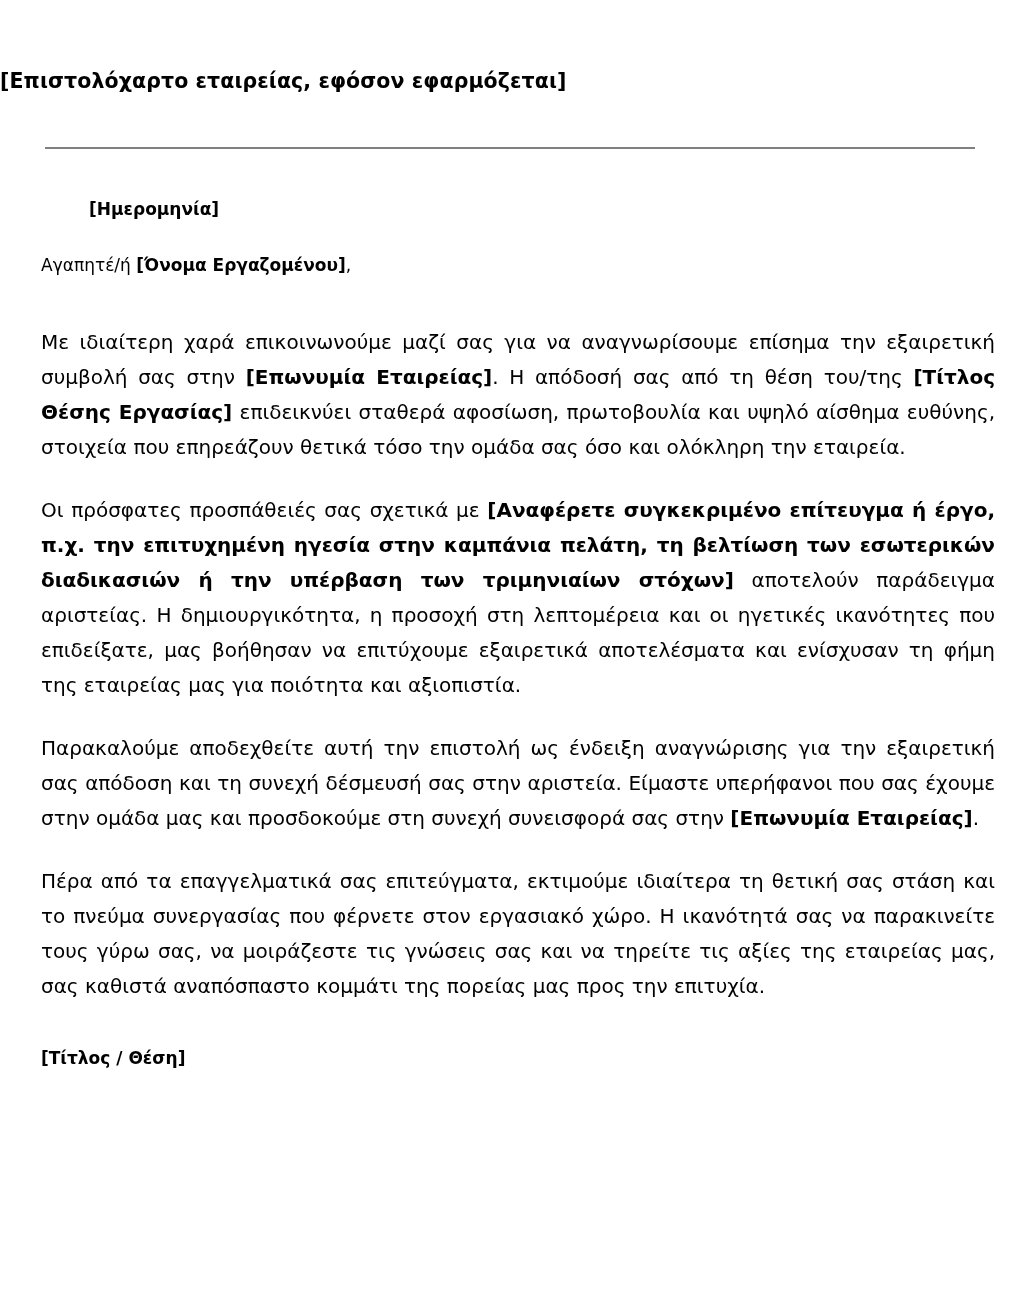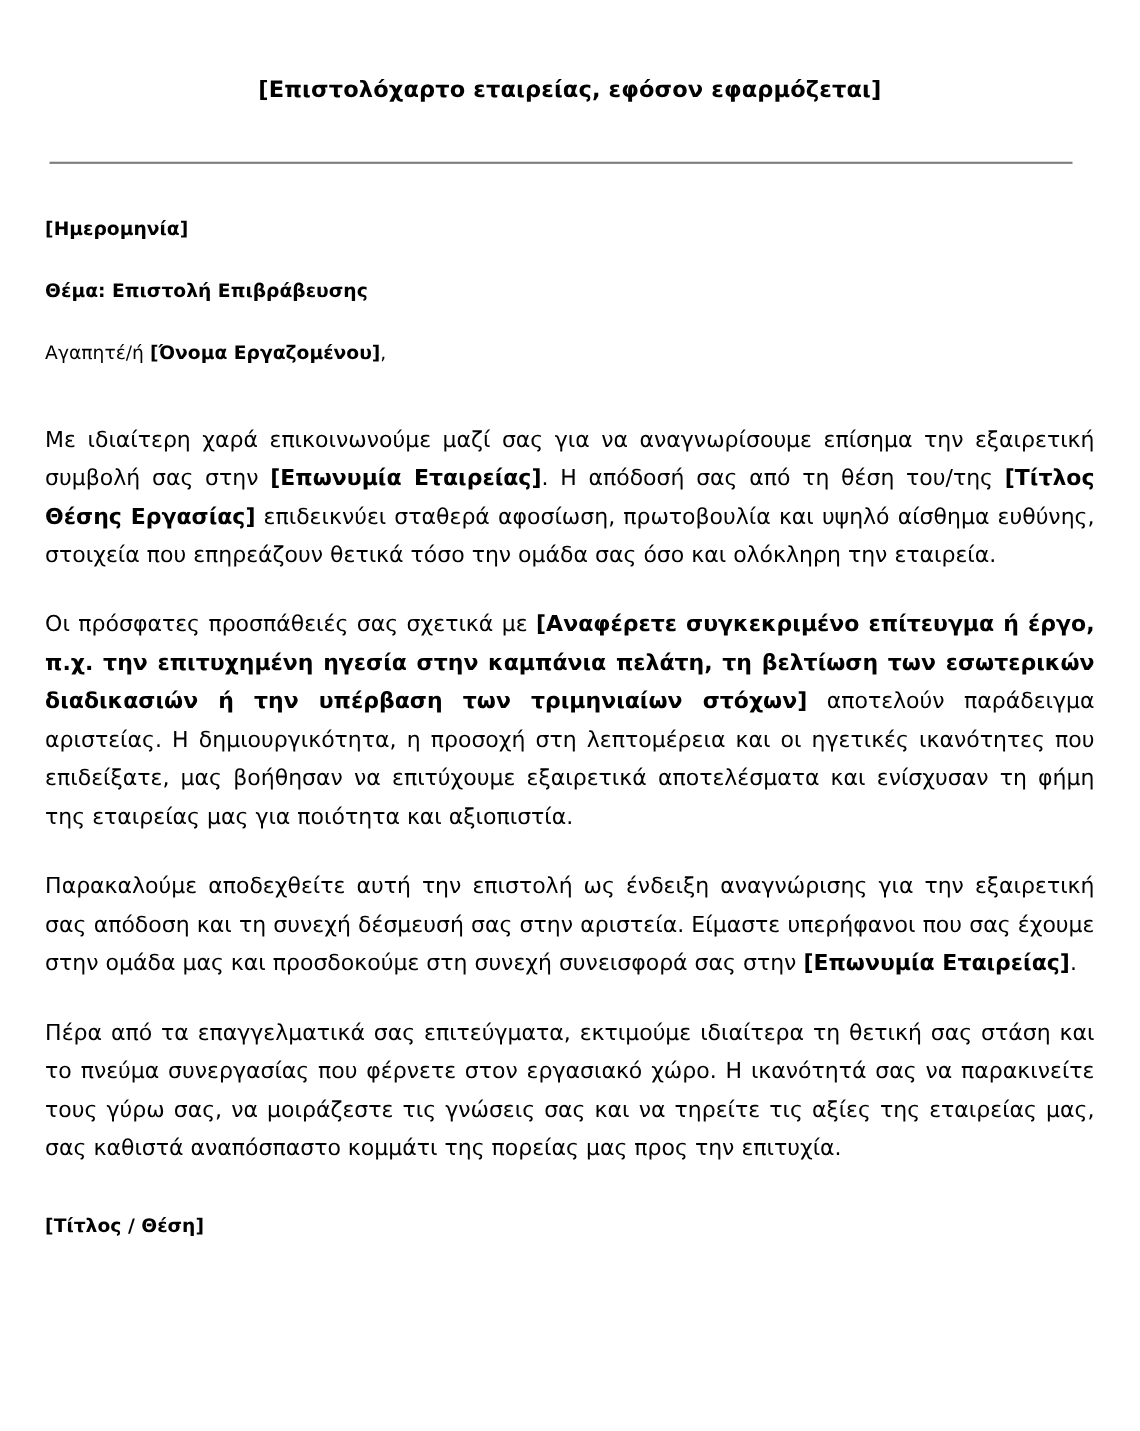--- a/index.html
+++ b/index.html
@@ -16,21 +16,20 @@
   }
   .page {
     width: 1036px;
     min-height: 1301px;
     box-sizing: border-box;
     padding: 0;
     position: relative;
     background: #ffffff;
   }
   .letterhead {
-    text-align: center;
     font-size: 20.5px;
     font-weight: bold;
     letter-spacing: 0.1px;
     padding-top: 68px;
     line-height: 1.3;
   }
   .divider {
     margin: 52px 61px 0 45px;
     height: 2px;
     background: #808080;
@@ -43,20 +42,21 @@
   .block-bold {
     font-weight: bold;
     font-size: 17px;
     line-height: 28.4px;
   }
   .date-line {
     font-weight: bold;
     font-size: 17px;
     line-height: 28.4px;
     margin-bottom: 28px;
+    margin-left: 48px;
   }
   .recipient {
     margin-bottom: 27px;
   }
   .subject {
     font-weight: bold;
     font-size: 17px;
     line-height: 28.4px;
     margin-bottom: 28px;
   }
@@ -90,21 +90,20 @@
 
   <div class="letterhead">[Επιστολόχαρτο εταιρείας, εφόσον εφαρμόζεται]</div>
 
   <hr class="divider">
 
   <div class="content">
 
     <div class="date-line">[Ημερομηνία]</div>
 
 
-    <div class="subject">Θέμα: Επιστολή Επιβράβευσης</div>
 
     <div class="salutation">
       <span>Αγαπητέ/ή </span><b>[Όνομα Εργαζομένου]</b><span>,</span>
     </div>
 
     <p class="body-par"><span>Με ιδιαίτερη χαρά επικοινωνούμε μαζί σας για να αναγνωρίσουμε επίσημα την εξαιρετική συμβολή σας στην </span><b>[Επωνυμία Εταιρείας]</b><span>. Η απόδοσή σας από τη θέση του/της </span><b>[Τίτλος Θέσης Εργασίας]</b><span> επιδεικνύει σταθερά αφοσίωση, πρωτοβουλία και υψηλό αίσθημα ευθύνης, στοιχεία που επηρεάζουν θετικά τόσο την ομάδα σας όσο και ολόκληρη την εταιρεία.</span></p>
 
     <p class="body-par"><span>Οι πρόσφατες προσπάθειές σας σχετικά με </span><b>[Αναφέρετε συγκεκριμένο επίτευγμα ή έργο, π.χ. την επιτυχημένη ηγεσία στην καμπάνια πελάτη, τη βελτίωση των εσωτερικών διαδικασιών ή την υπέρβαση των τριμηνιαίων στόχων]</b><span> αποτελούν παράδειγμα αριστείας. Η δημιουργικότητα, η προσοχή στη λεπτομέρεια και οι ηγετικές ικανότητες που επιδείξατε, μας βοήθησαν να επιτύχουμε εξαιρετικά αποτελέσματα και ενίσχυσαν τη φήμη της εταιρείας μας για ποιότητα και αξιοπιστία.</span></p>
 
     <p class="body-par"><span>Παρακαλούμε αποδεχθείτε αυτή την επιστολή ως ένδειξη αναγνώρισης για την εξαιρετική σας απόδοση και τη συνεχή δέσμευσή σας στην αριστεία. Είμαστε υπερήφανοι που σας έχουμε στην ομάδα μας και προσδοκούμε στη συνεχή συνεισφορά σας στην </span><b>[Επωνυμία Εταιρείας]</b><span>.</span></p>

